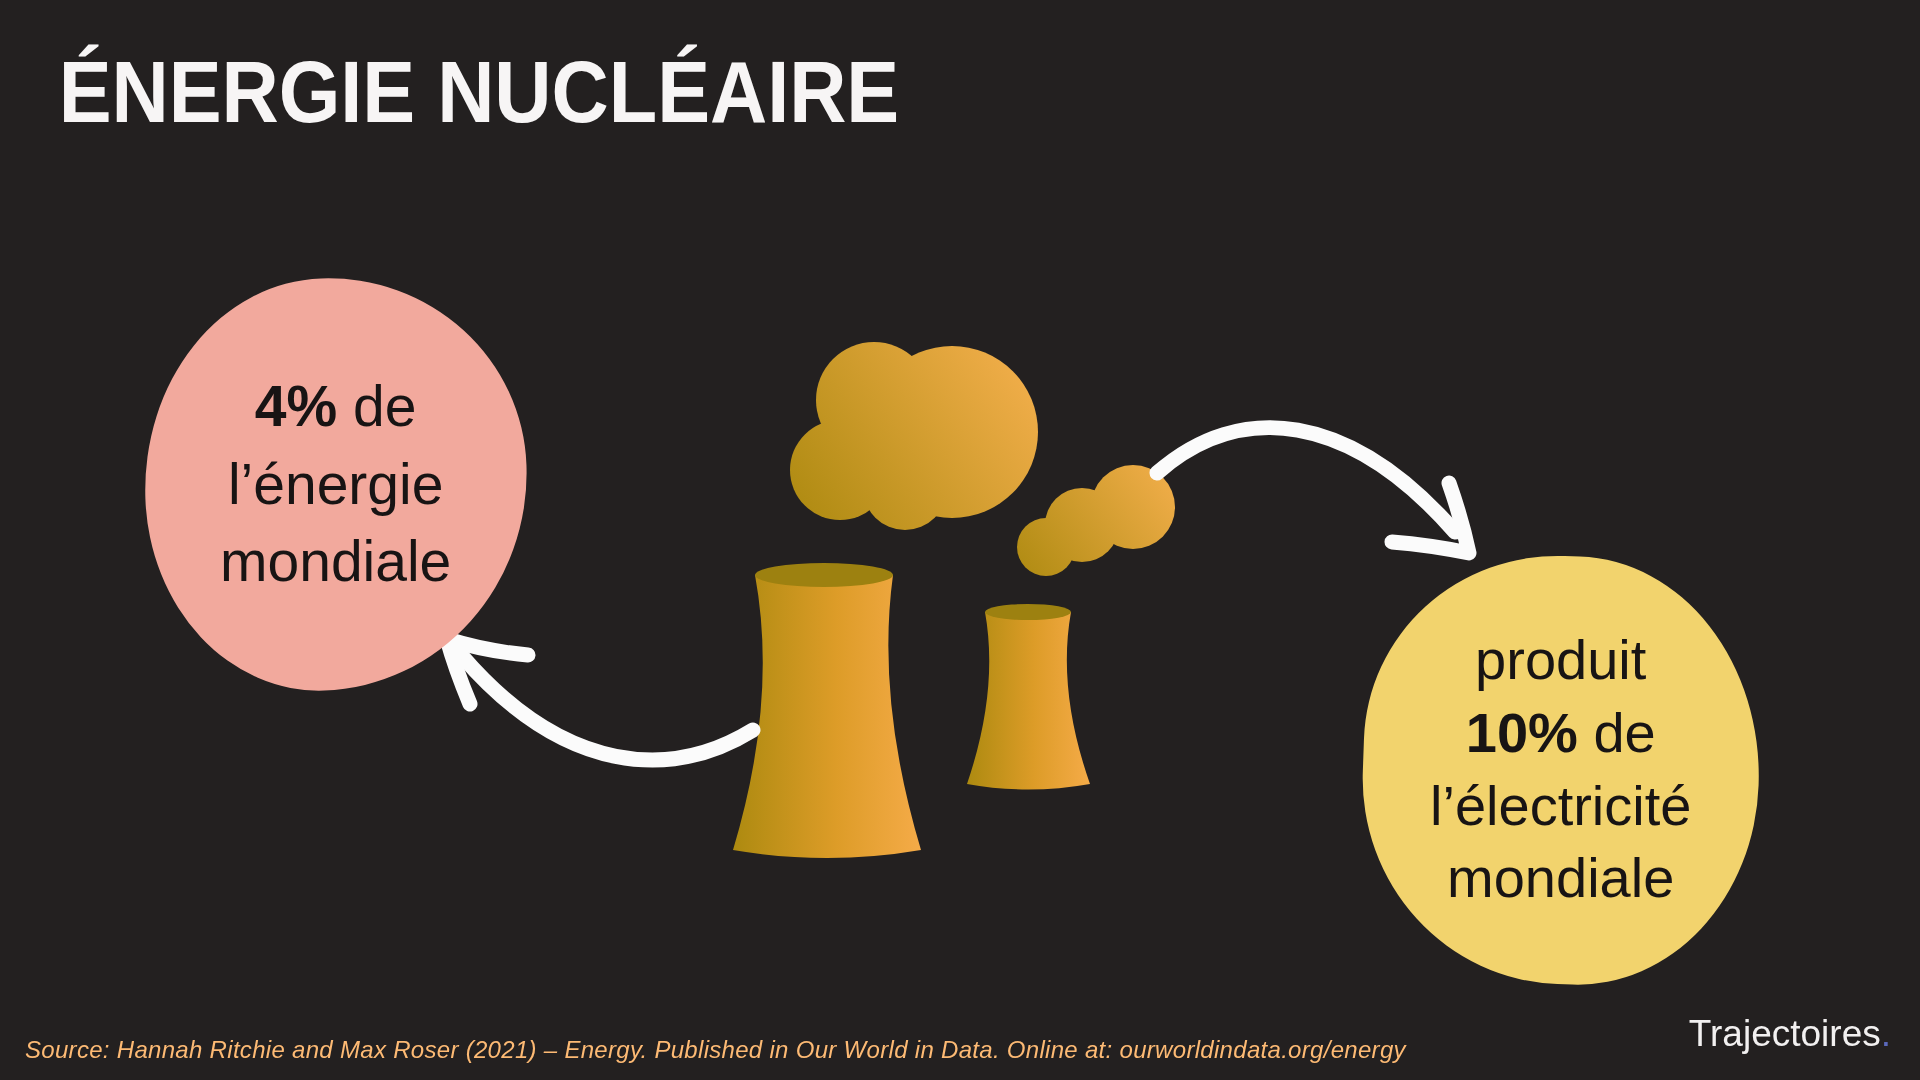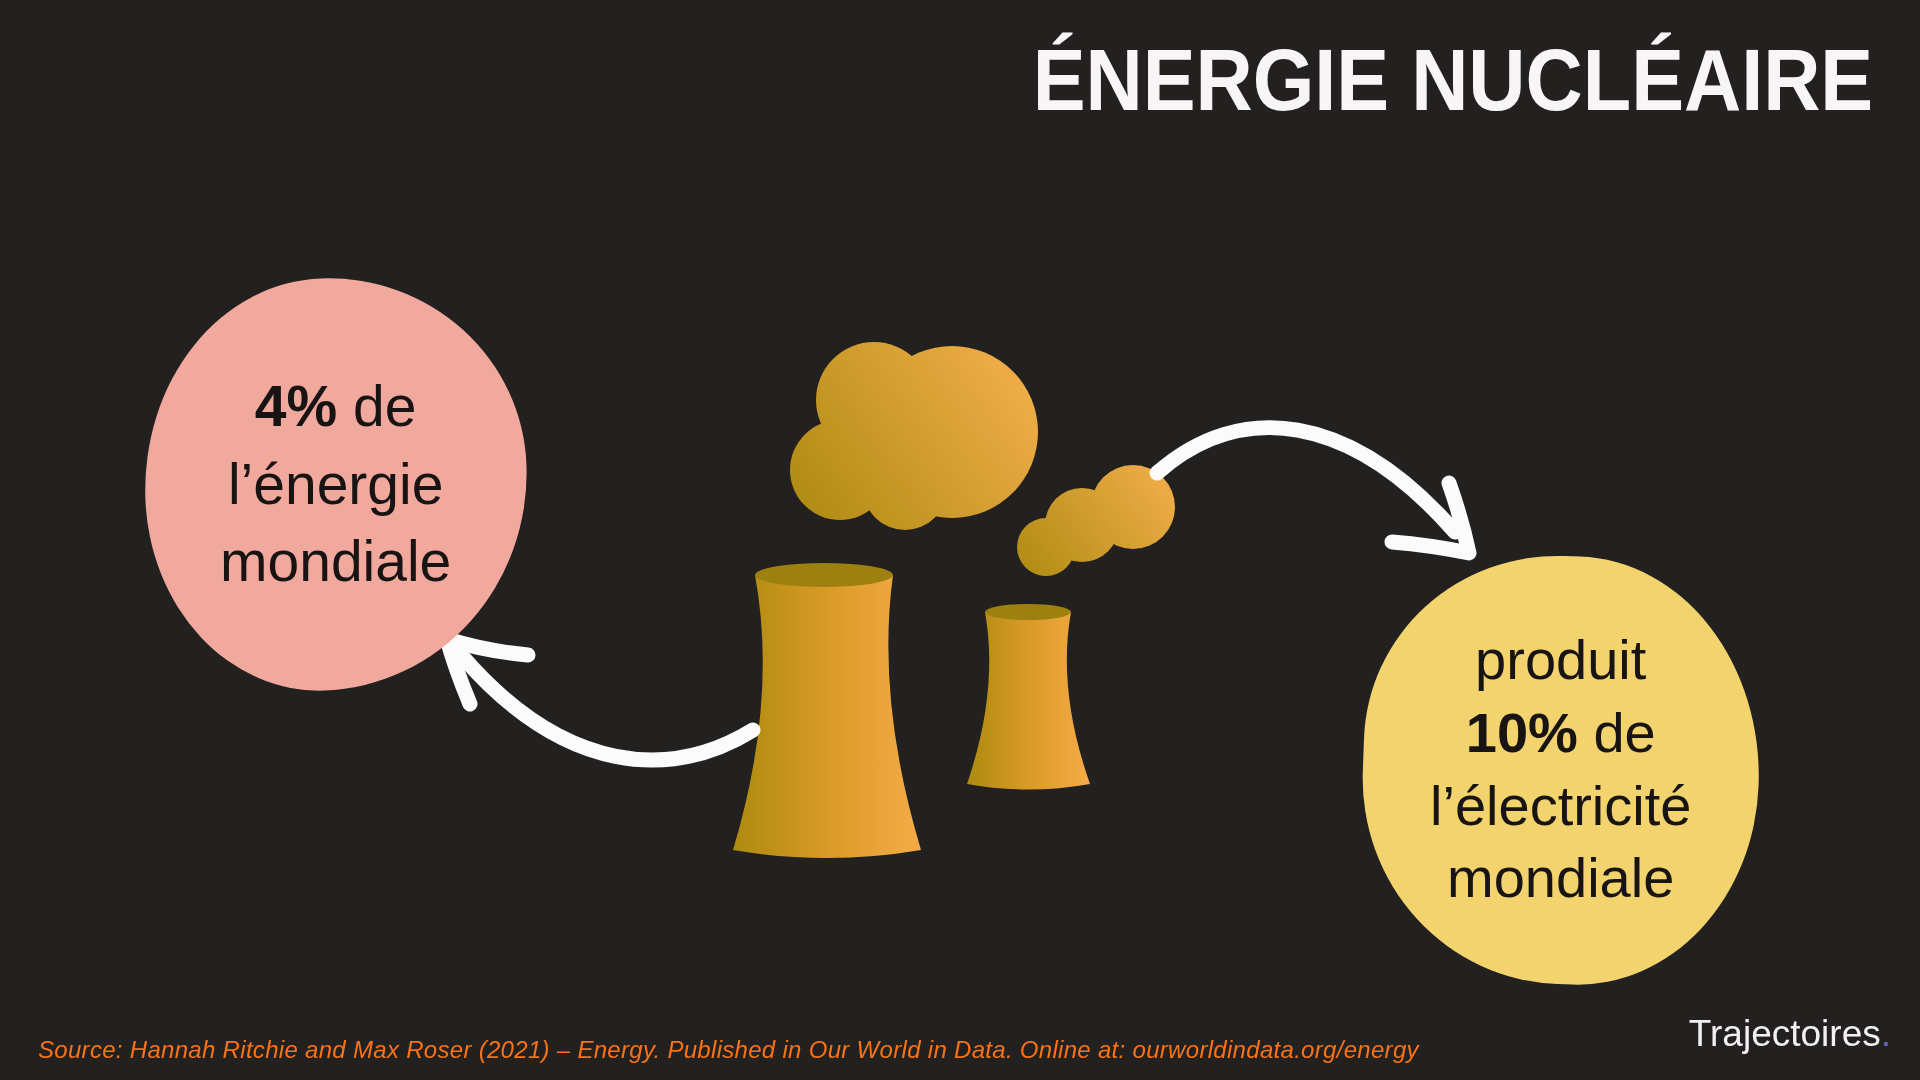--- a/index.html
+++ b/index.html
@@ -6,21 +6,21 @@
   .canvas{
     position:relative;
     width:1920px;height:1080px;
     background:#232020;
     overflow:hidden;
     font-family:"Liberation Sans", sans-serif;
   }
   
   .title{
     position:absolute;top:36px;left:0;right:0;
-    margin:0;text-align:right;
+    margin:12px;text-align:left;
     font-size:88px;line-height:1;font-weight:700;
     color:#f7f5f5;white-space:nowrap;
   }
   .title-inner{display:inline-block;transform:scaleX(0.9);}
   
   .bubble{
     position:absolute;display:flex;align-items:center;justify-content:center;
     text-align:center;color:#181414;
   }
   .bubble p{margin:0;font-size:57px;line-height:1.36;}
@@ -36,23 +36,23 @@
     left:1363px;top:556px;width:396px;height:428px;
     background:#f2d36d;
     border-radius:51% 49% 47% 53% / 46% 54% 50% 50%;
     transform:rotate(2deg);
   }
   .bubble-yellow p{font-size:56px;line-height:1.3;transform:rotate(-2deg);}
   
   .art{position:absolute;left:0;top:0;width:1920px;height:1080px;pointer-events:none;}
   
   .source{
-    position:absolute;left:38px;bottom:16px;margin:0;
+    position:absolute;left:25px;bottom:16px;margin:0;
     font-style:italic;font-size:24px;letter-spacing:.3px;
-    color:#f97316;white-space:nowrap;
+    color:#fdba74;white-space:nowrap;
   }
   .brand{
     position:absolute;right:14px;bottom:10px;margin:15px;
     font-size:37px;color:#f2f0f0;white-space:nowrap;
   }
   .brand .dot{color:#5b69bd;}
 </style>
 </head>
 <body>
 

